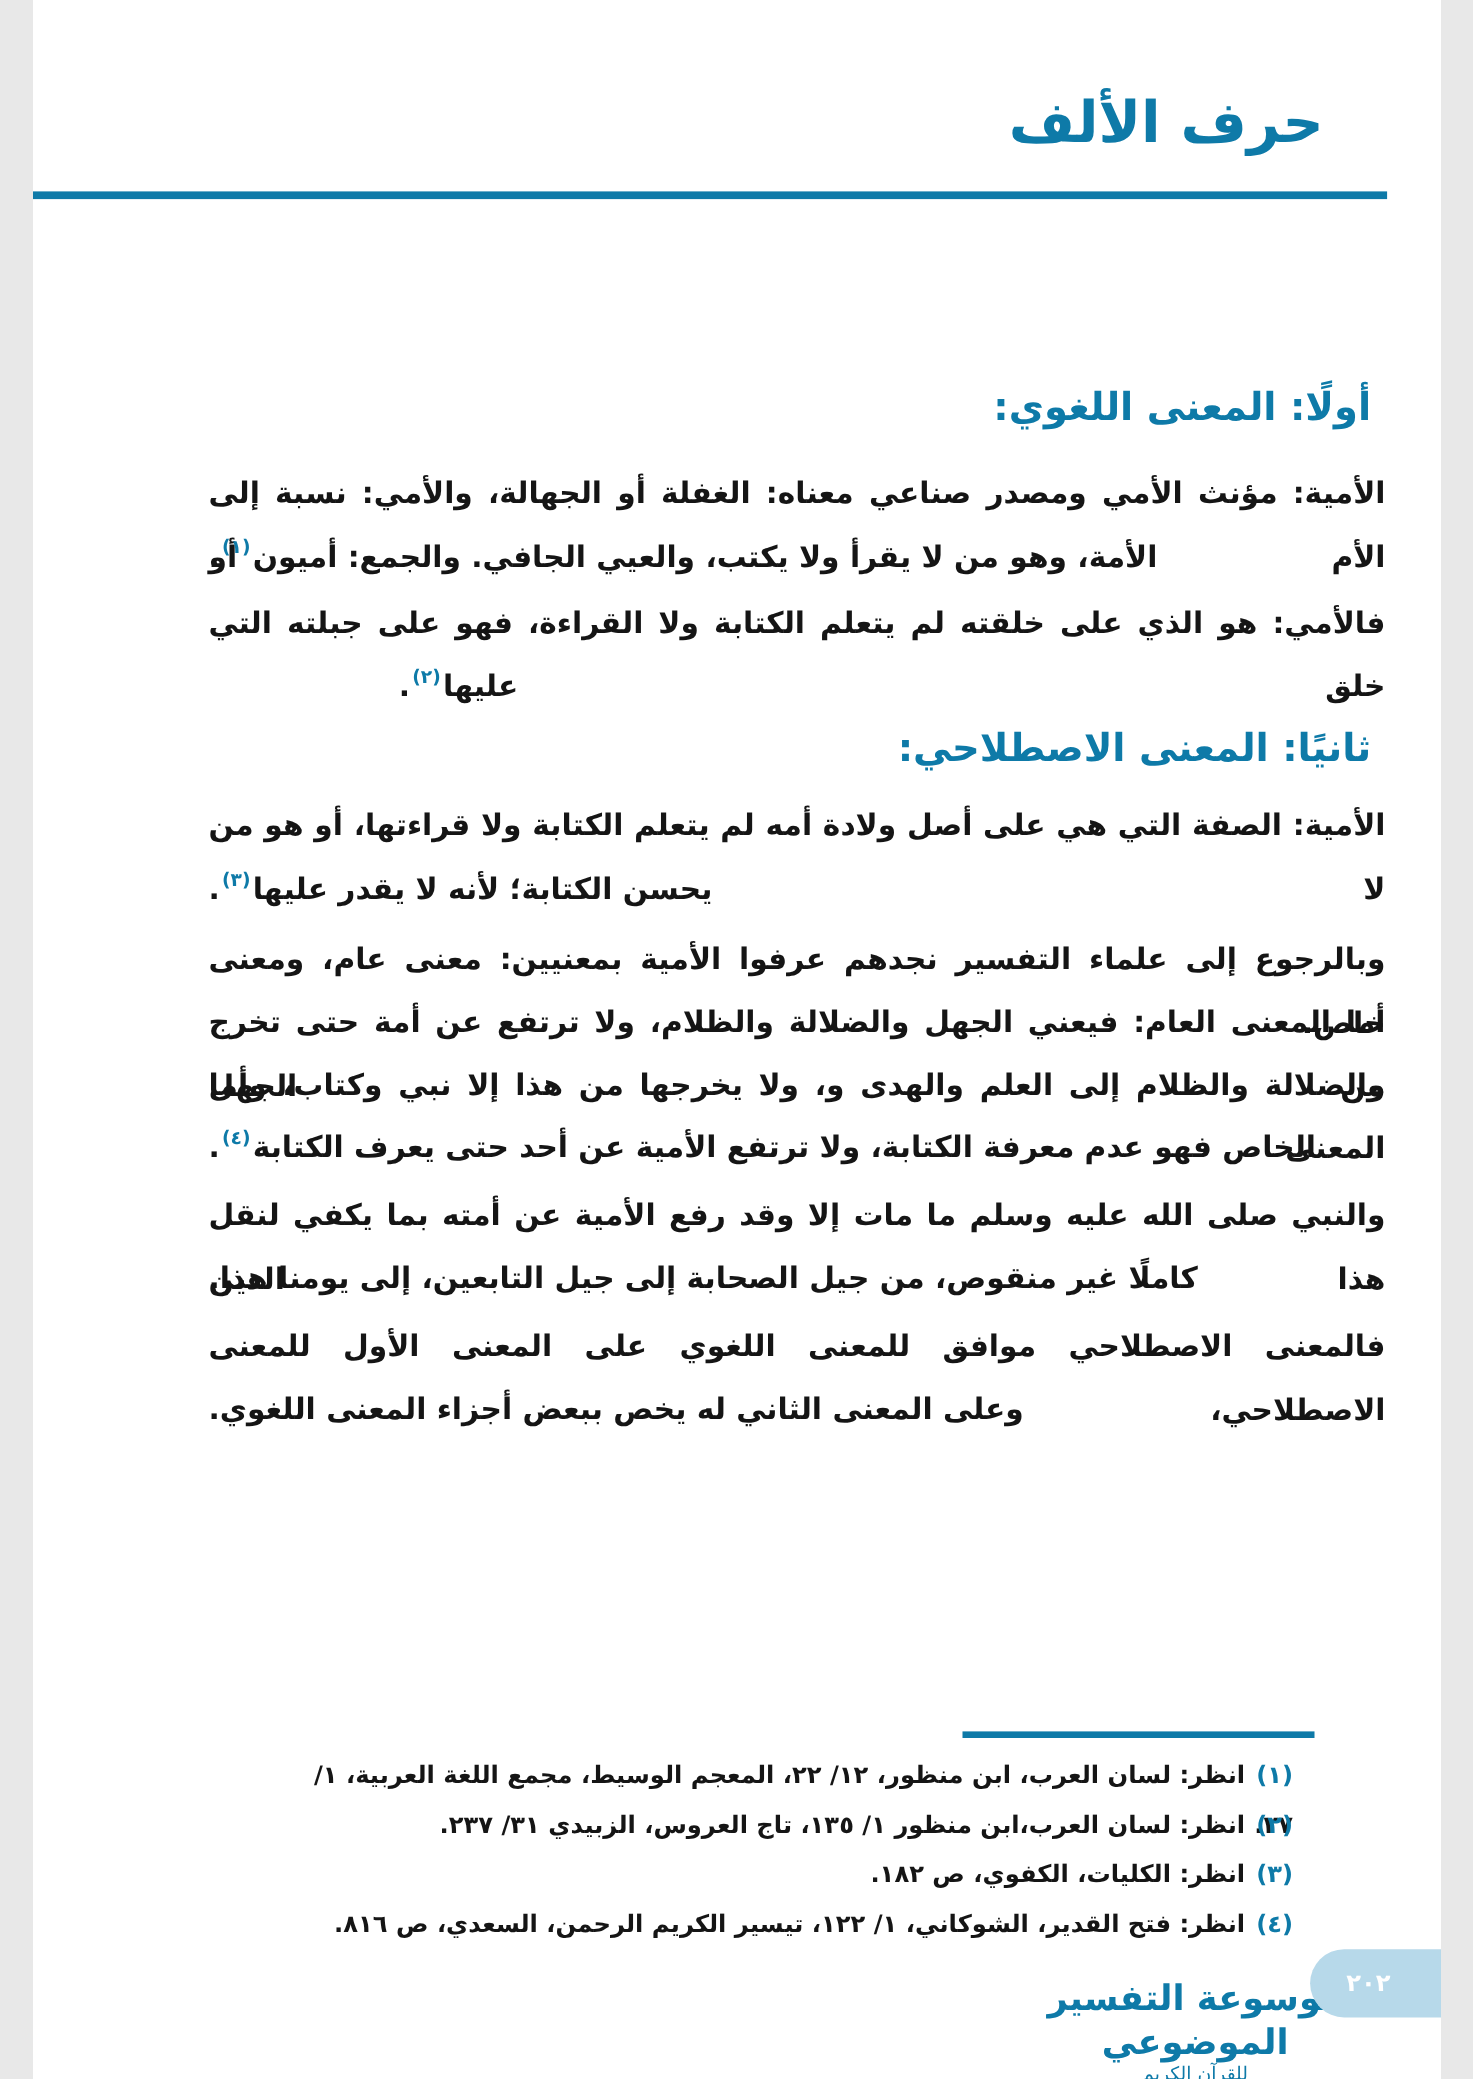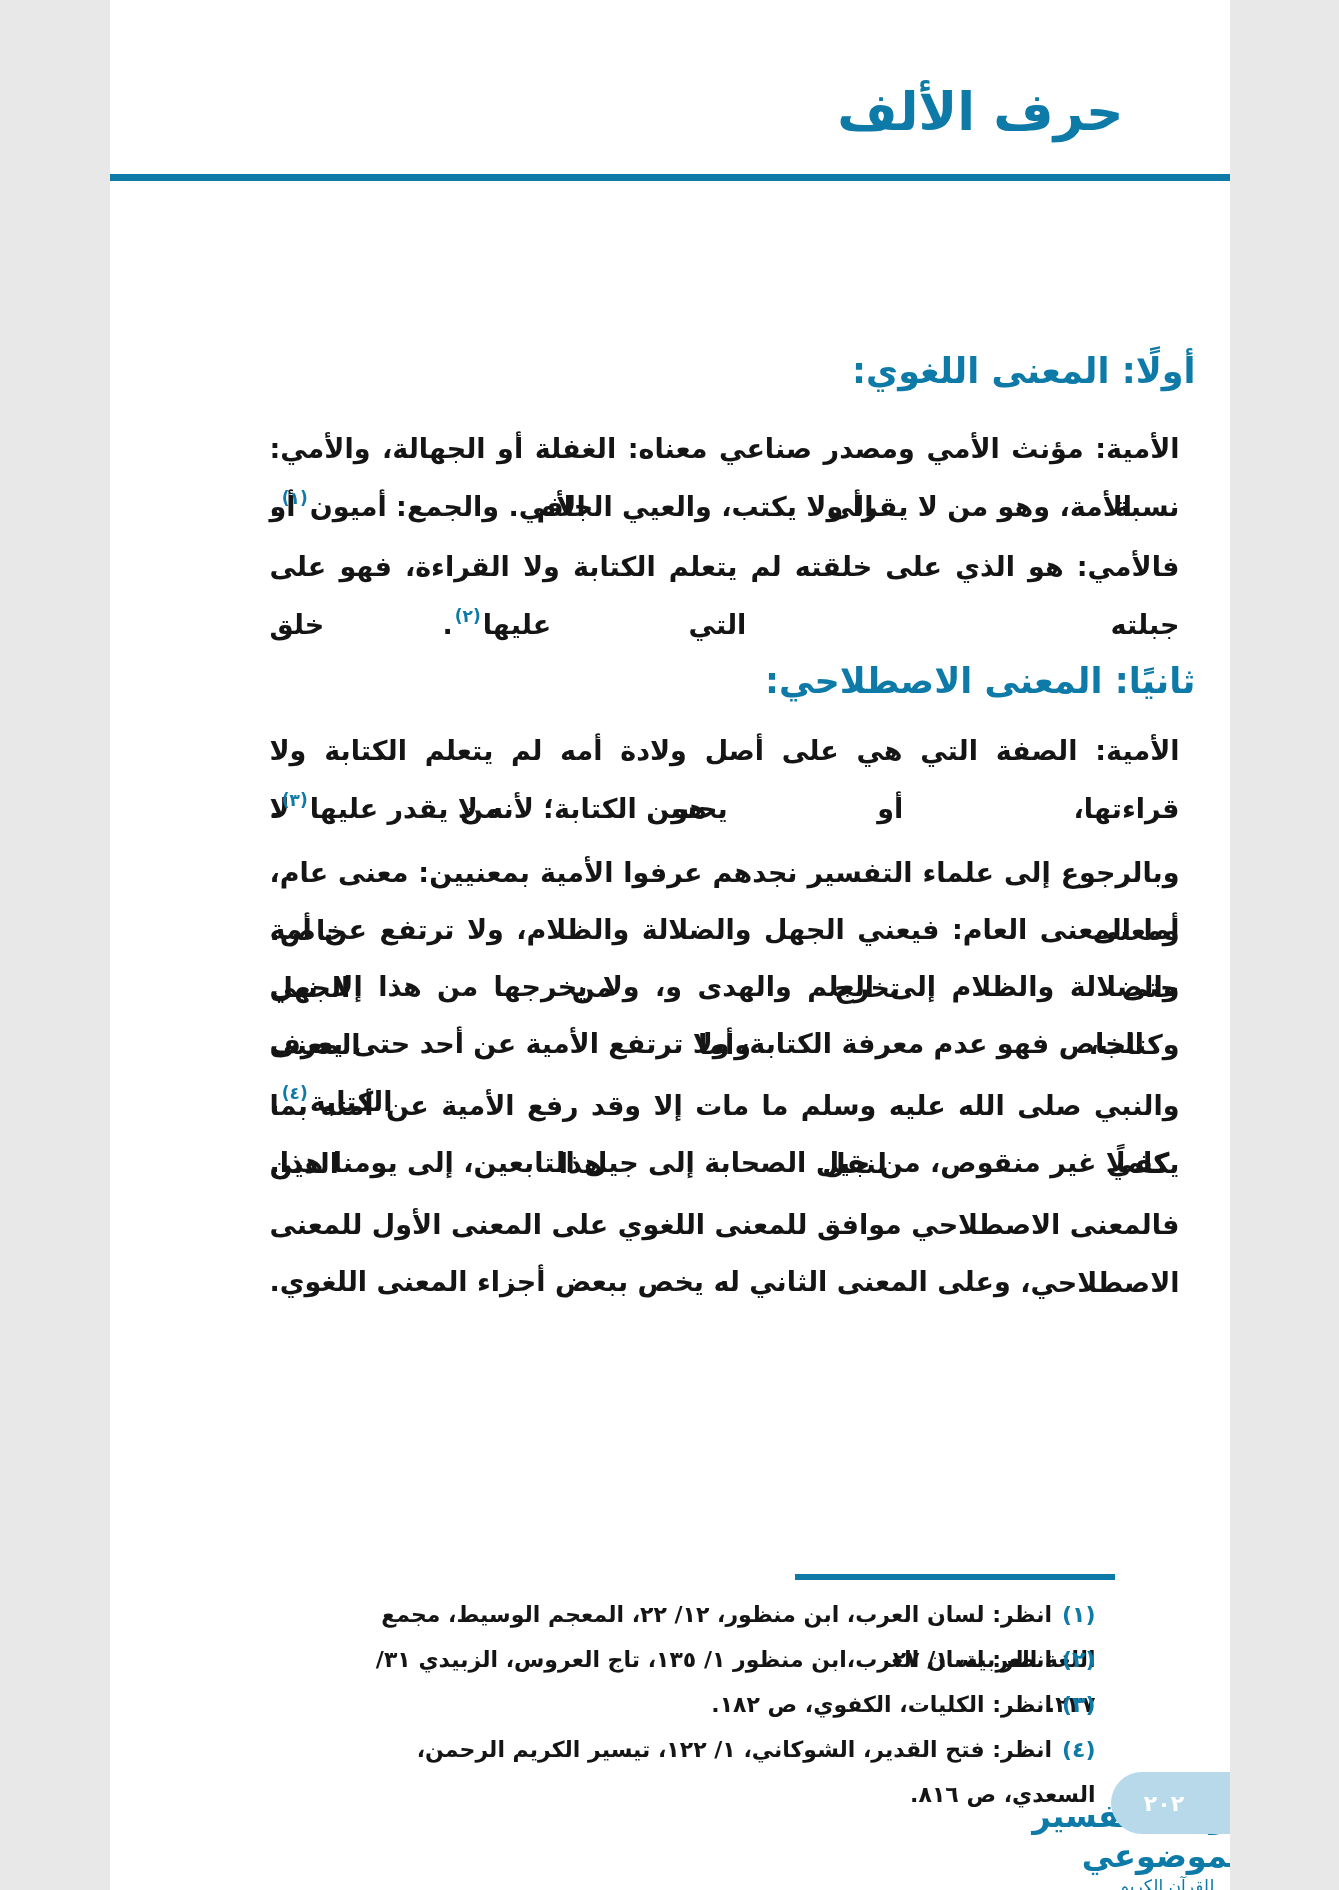--- a/index.html
+++ b/index.html
@@ -2,41 +2,41 @@
 <html dir="rtl" lang="ar" style="--accent: #0e7aa8; --pill: #b7d9ea; --ink: #151515;"><head>
 <meta charset="utf-8">
 <style>
   :root{
     --accent:#0e7aa8;
     --pill:#b7d9ea;
     --ink:#151515;
   }
   html,body{margin:0;padding:0;background:#e8e8e8;}
   .page{
-    position:relative;width:1120px;height:1890px;margin:0 auto;
+    position:relative;width:1280px;height:1890px;margin:0 auto;
     background:#ffffff;overflow:hidden;direction:rtl;
     font-family:"DejaVu Sans", sans-serif;color:var(--ink);
   }
   
   .chapter-header{
     position:absolute;top:86px;right:106px;
     color:var(--accent);font-size:52px;font-weight:bold;line-height:1;
   }
   .top-rule{
     position:absolute;top:174px;left:0;width:1231px;height:7px;
     background:var(--accent);
   }
   .banner{
     position:absolute;top:236px;left:196px;width:1023px;height:73px;
     background:var(--accent);color:#ffffff;
     display:flex;align-items:center;justify-content:center;
     font-size:31px;font-weight:bold;
   }
   .heading{
-    position:absolute;left:160px;right:34px;height:62px;line-height:62px;
+    position:absolute;left:160px;right:63px;height:62px;line-height:62px;
     color:var(--accent);font-size:35px;font-weight:bold;
   }
   .bodyline{
     position:absolute;left:160px;right:50px;height:58px;line-height:58px;
     font-size:27px;font-weight:bold;color:var(--ink);
   }
   .j{text-align:justify;text-align-last:justify;text-justify:inter-word;}
   .c{text-align:left;}
   .lft{text-align:left;padding-left:0;left:333px;right:auto;}
   .fnref{

